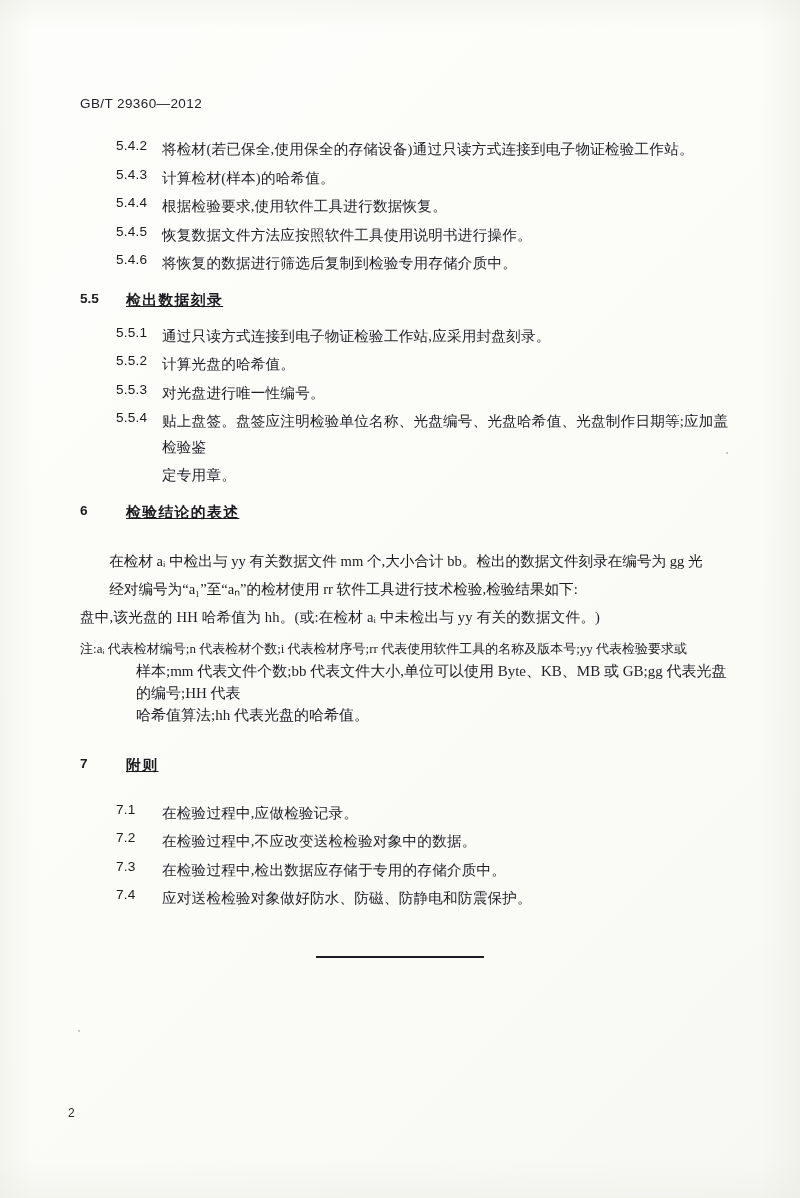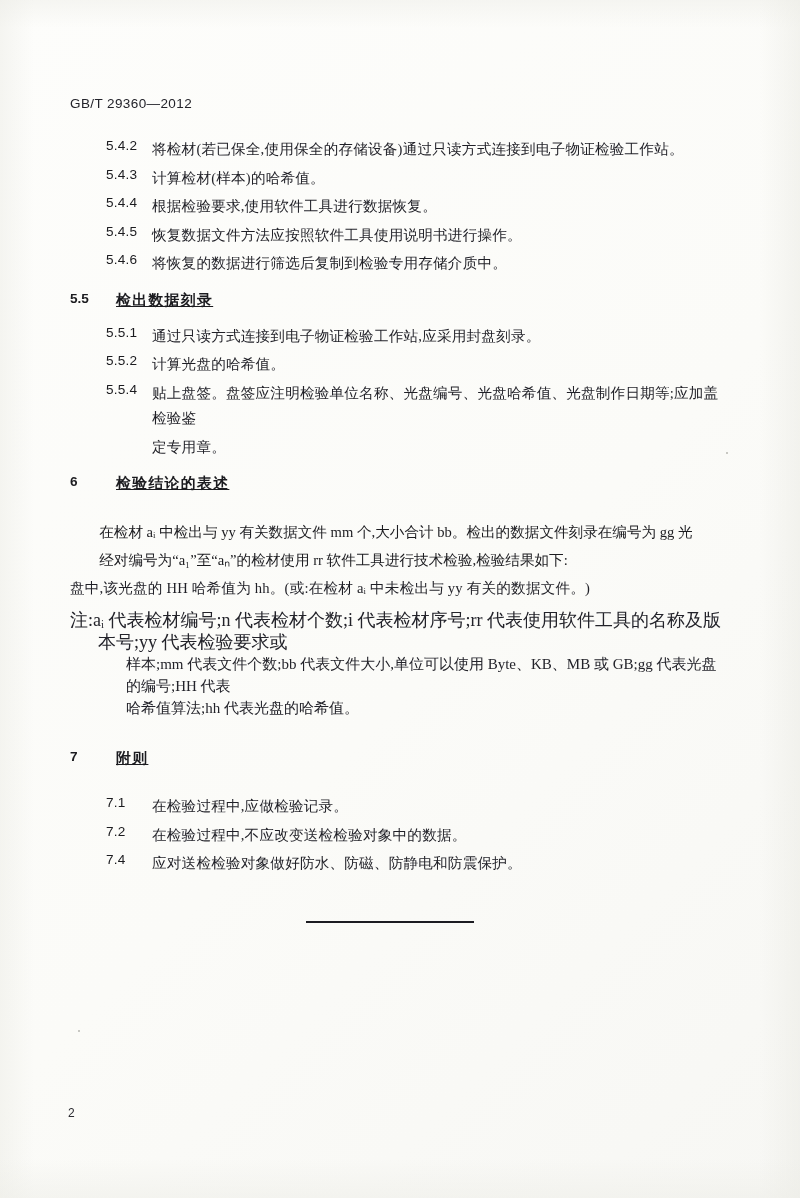--- a/index.html
+++ b/index.html
@@ -43,21 +43,21 @@
   }
   .paper-edge-bottom {
     position: absolute;
     left: 0; right: 0; bottom: 0;
     height: 40px;
     background: linear-gradient(to top, #ededE7, rgba(255,255,255,0));
     opacity: .5;
   }
   .content {
     position: absolute;
-    left: 70px;
+    left: 80px;
     top: 96px;
     width: 660px;
   }
   .header-line {
     font-family: "Liberation Sans", sans-serif;
     font-size: 13.5px;
     letter-spacing: .4px;
     color: #23232a;
     margin-bottom: 26px;
   }
@@ -105,21 +105,21 @@
   .block-gap {
     height: 12px;
   }
   .indent-para {
     text-indent: 2em;
     font-size: 14.6px;
     line-height: 26px;
     margin-bottom: 2px;
   }
   .note {
-    font-size: 18px;
+    font-size: 13px;
     line-height: 22px;
     color: #23232a;
     margin-top: 8px;
     padding-left: 28px;
     text-indent: -28px;
   }
   .note-cont {
     font-size: 15px;
     line-height: 22px;
     color: #23232a;
@@ -197,20 +197,24 @@
     <div>
       <div class="num-item">
         <span class="num">5.5.1</span>
         <span class="txt para">通过只读方式连接到电子物证检验工作站,应采用封盘刻录。</span>
       </div>
       <div class="num-item">
         <span class="num">5.5.2</span>
         <span class="txt para">计算光盘的哈希值。</span>
       </div>
       <div class="num-item">
+        <span class="num">5.5.3</span>
+        <span class="txt para">对光盘进行唯一性编号。</span>
+      </div>
+      <div class="num-item">
         <span class="num">5.5.4</span>
         <span class="txt para">贴上盘签。盘签应注明检验单位名称、光盘编号、光盘哈希值、光盘制作日期等;应加盖检验鉴</span>
       </div>
       <div class="num-item">
         <span class="num"></span>
         <span class="txt para">定专用章。</span>
       </div>
     </div>
 
     <div class="section-head">
@@ -238,20 +242,24 @@
     <div>
       <div class="num-item">
         <span class="num">7.1</span>
         <span class="txt para">在检验过程中,应做检验记录。</span>
       </div>
       <div class="num-item">
         <span class="num">7.2</span>
         <span class="txt para">在检验过程中,不应改变送检检验对象中的数据。</span>
       </div>
       <div class="num-item">
+        <span class="num">7.3</span>
+        <span class="txt para">在检验过程中,检出数据应存储于专用的存储介质中。</span>
+      </div>
+      <div class="num-item">
         <span class="num">7.4</span>
         <span class="txt para">应对送检检验对象做好防水、防磁、防静电和防震保护。</span>
       </div>
     </div>
 
     <div class="rule"></div>
 
   </div>
 
   <div class="page-number">2</div>

